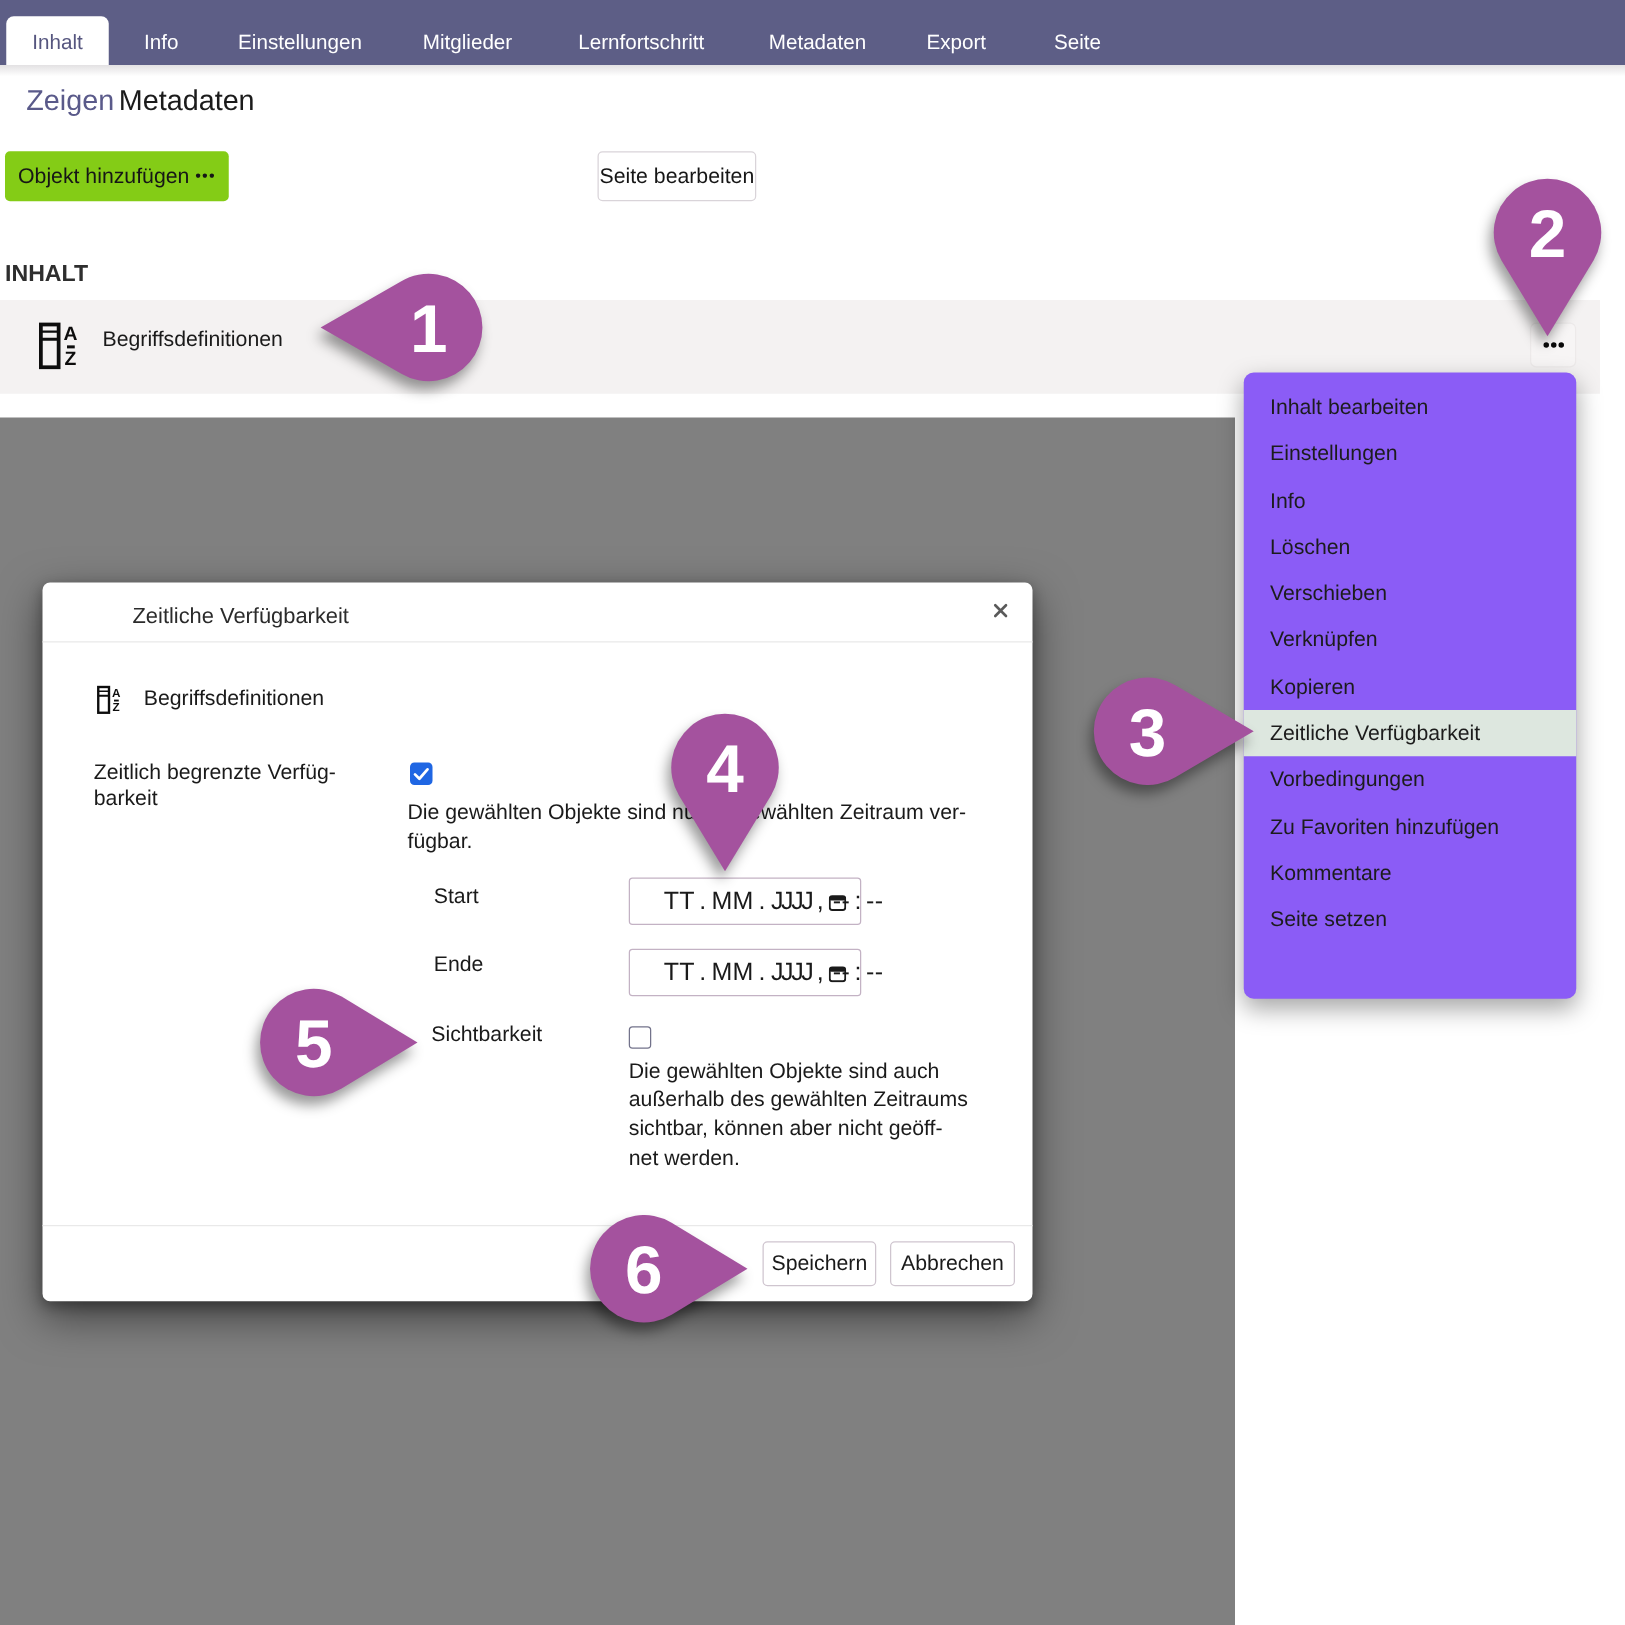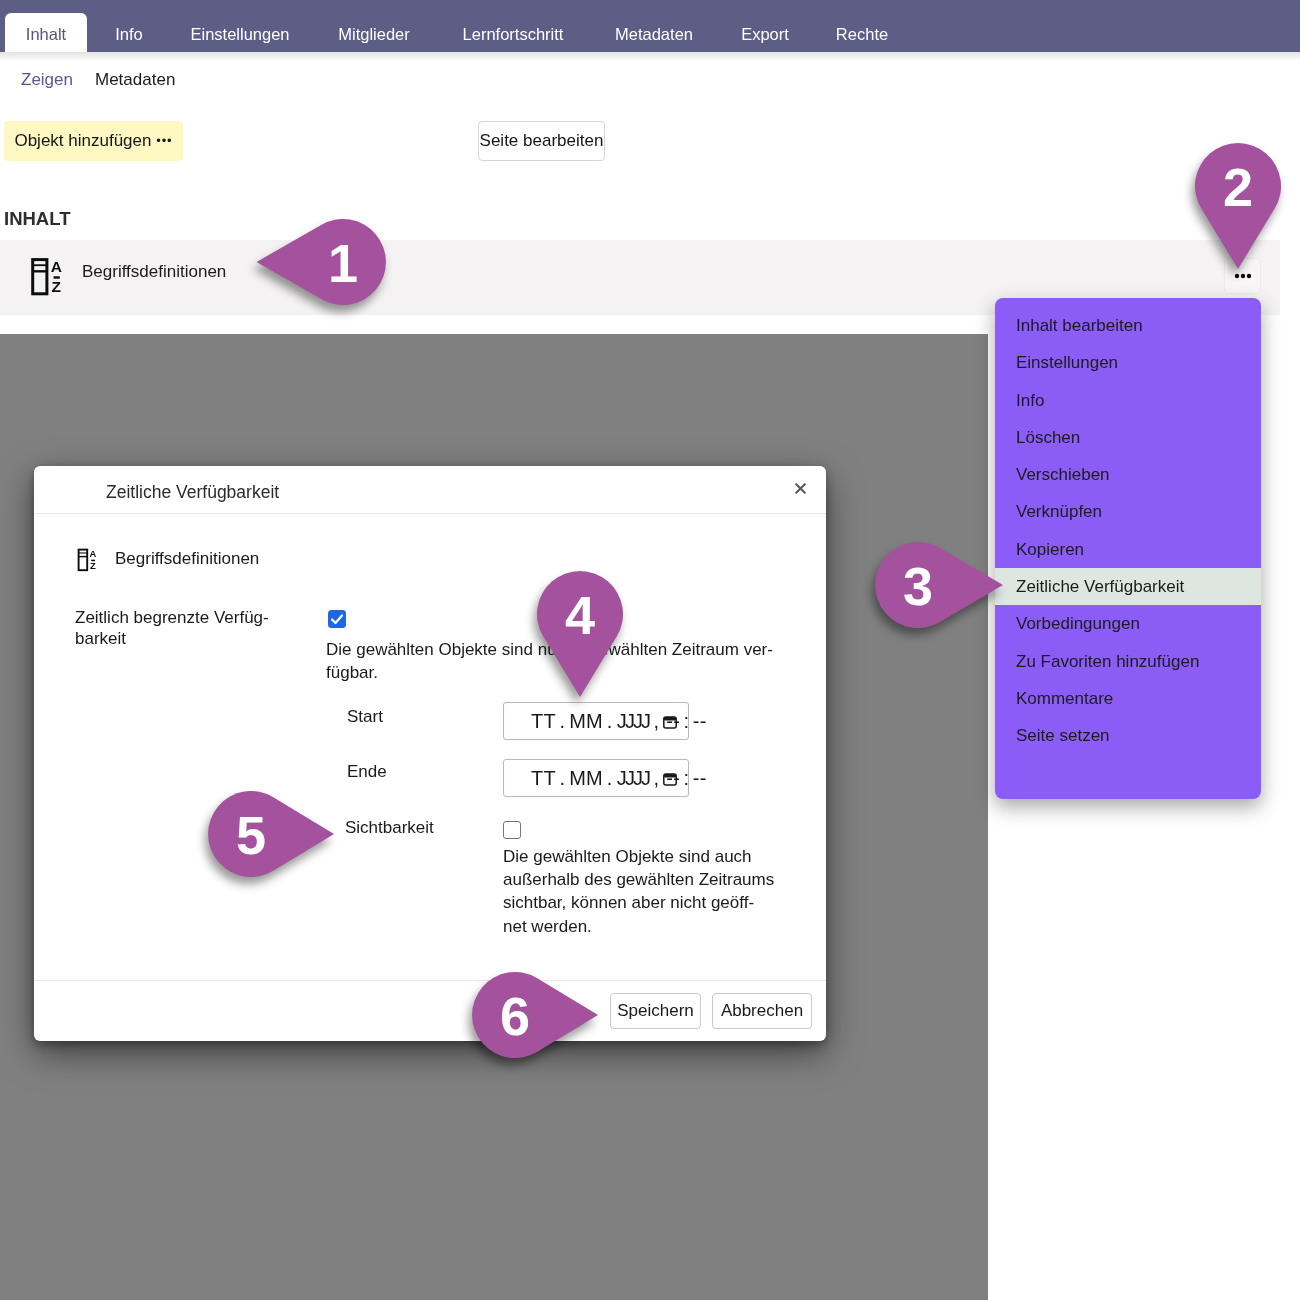--- a/index.html
+++ b/index.html
@@ -12,26 +12,26 @@
   #nav { left:0; top:0; width:1300px; height:52px; background:#5d5e86; }
   .tab { top:8px; height:52px; line-height:52px; color:#fff; font-size:16.5px;
     transform:translateX(-50%); white-space:nowrap; }
   #activeTab { left:5px; top:13px; width:82px; height:39px; background:#fff;
     border-radius:6px 6px 0 0; color:#56567f; font-size:16.5px; text-align:center;
     line-height:42px; }
   #navShadow { left:0; top:52px; width:1300px; height:9px;
     background:linear-gradient(#e3e1e3, #ffffff); }
 
   
-  .subtab { top:71px; height:18px; line-height:18px; font-size:17px; }
+  .subtab { top:71px; height:18px; line-height:18px; font-size:23px; }
 
   
   .btn { top:121px; height:40px; border-radius:4px; font-size:17px; color:#161616;
     text-align:center; }
-  #btnGreen { left:4px; width:179px; background:#fef9c3; line-height:40px; }
+  #btnGreen { left:4px; width:179px; background:#84cc16; line-height:40px; }
   .btnWhite { background:#fff; border:1px solid #d9d4d9; line-height:38px; }
 
   
   #inhalt { left:4px; top:208px; font-size:18.5px; font-weight:bold; color:#2e2e2e; }
 
   
   #row { left:0; top:240px; width:1280px; height:75px; background:#f4f2f2; }
   #rowLabel { left:82px; top:240px; height:75px; line-height:64px; font-size:17px; }
   #dots3 { left:1224px; top:258px; width:37px; height:36px; background:#f7f5f5;
     border:1px solid #edeaea; border-radius:5px; }
@@ -71,21 +71,21 @@
 <div id="page">
 
   <div id="nav" class="abs"></div>
   <div id="activeTab" class="abs">Inhalt</div>
   <span class="abs tab" style="left:129px">Info</span>
   <span class="abs tab" style="left:240px">Einstellungen</span>
   <span class="abs tab" style="left:374px">Mitglieder</span>
   <span class="abs tab" style="left:513px">Lernfortschritt</span>
   <span class="abs tab" style="left:654px">Metadaten</span>
   <span class="abs tab" style="left:765px">Export</span>
-  <span class="abs tab" style="left:862px">Rechte</span>
+  <span class="abs tab" style="left:862px">Seite</span>
   <div id="navShadow" class="abs"></div>
 
   <span class="abs subtab" style="left:21px; color:#5a5a8a">Zeigen</span>
   <span class="abs subtab" style="left:95px; color:#1b1b1b">Metadaten</span>
 
   <div id="btnGreen" class="abs btn">Objekt hinzufügen <span style="font-size:13px; letter-spacing:0.9px; position:relative; top:-1px">•••</span></div>
   <div class="abs btn btnWhite" style="left:478px; width:127px">Seite bearbeiten</div>
 
   <div id="inhalt" class="abs">INHALT</div>
 

